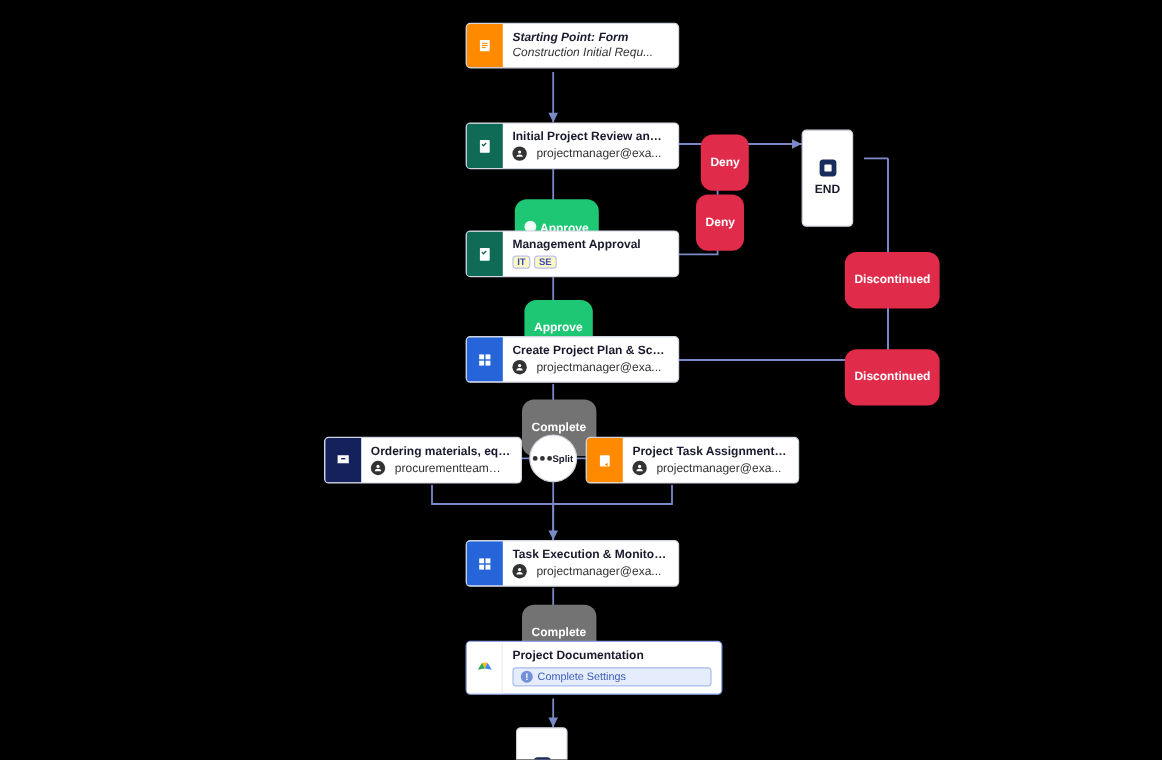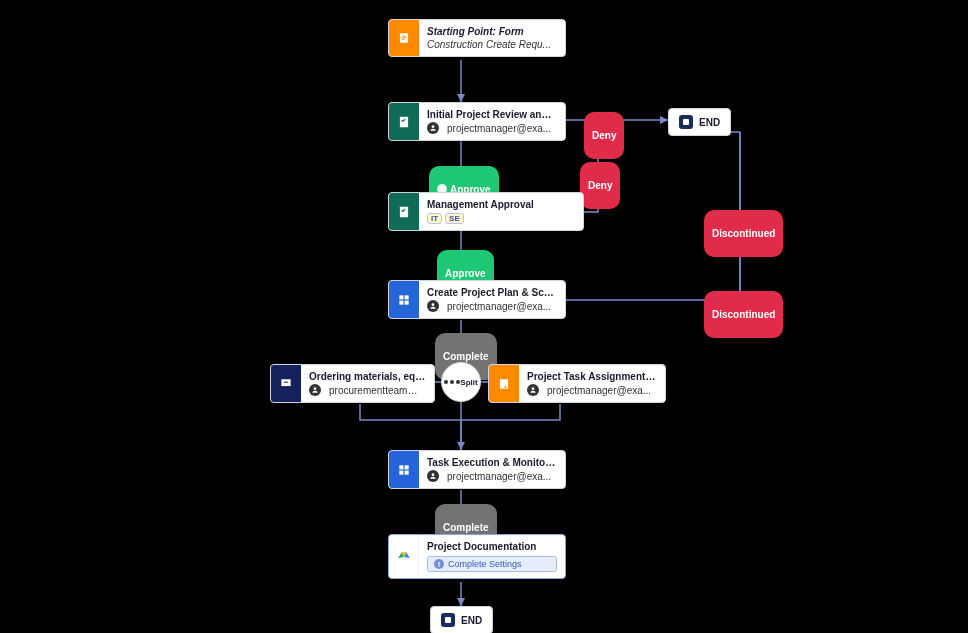--- a/index.html
+++ b/index.html
@@ -69,25 +69,25 @@
   .pill.green { background: #1ec773; }
   .pill.red   { background: #e02b4a; }
   .pill.blue  { background: #737373; }
   .pill .dot { width:10px; height:10px; background:rgba(255,255,255,0.9); border-radius:50%; display:inline-block; margin-right:3px; vertical-align:-1px; position:relative; }
   .pill .dot:before { content:""; position:absolute; inset:2px; background:currentColor; border-radius:50%; opacity:0.5; }
   .end-node {
     position:absolute;
     background:#fff;
     border:1px solid #d0d4e0;
     border-radius:4px;
-    padding: 6px 10px;
+    padding: 24px 10px;
     font-size:10px;
     font-weight:700;
     color:#1a1a2e;
-    display:flex; align-items:center; gap:6px;
+    display:flex; align-items:center; gap:6px;flex-direction:column;
   }
   .end-icon {
     width:14px; height:14px; border-radius:3px; background:#1a2c5b;
     display:flex; align-items:center; justify-content:center;
   }
   .end-icon:after { content:""; width:6px; height:6px; background:#fff; border-radius:1px; }
   .split-node {
     position:absolute;
     width:40px; height:40px;
     background:#fff;
@@ -179,21 +179,21 @@
   <div class="icon-col ic-orange">
     <svg viewBox="0 0 24 24">
         <rect x="5" y="4" width="14" height="16" rx="1"></rect>
         <rect x="8" y="8" width="8" height="1.5" fill="#ff8a00"></rect>
         <rect x="8" y="11" width="8" height="1.5" fill="#ff8a00"></rect>
         <rect x="8" y="14" width="5" height="1.5" fill="#ff8a00"></rect>
       </svg>
   </div>
   <div class="body">
     <div class="title">Starting Point: Form</div>
-    <div class="subtitle">Construction Create Requ...</div>
+    <div class="subtitle">Construction Initial Requ...</div>
   </div>
 </div>
 
 <div class="node" style="left:388px; top:102px; width:178px;">
   <div class="icon-col ic-darkgreen">
     <svg viewBox="0 0 24 24">
         <rect x="5" y="3" width="14" height="18" rx="1"></rect>
         <path d="M8 9l2 2 4-4" stroke="#0f6b56" stroke-width="2" fill="none"></path>
       </svg>
   </div>
@@ -217,21 +217,21 @@
 
 <div class="pill red" style="left:584px; top:112px;">Deny</div>
 
 <div class="pill red" style="left:580px; top:162px;">Deny</div>
 
 <div class="end-node" style="left:668px; top:108px;">
   <span class="end-icon"></span>
   <span>END</span>
 </div>
 
-<div class="node" style="left:388px; top:192px; width:196px;">
+<div class="node" style="left:388px; top:192px; width:178px;">
   <div class="icon-col ic-darkgreen">
     <svg viewBox="0 0 24 24">
         <rect x="5" y="3" width="14" height="18" rx="1"></rect>
         <path d="M8 9l2 2 4-4" stroke="#0f6b56" stroke-width="2" fill="none"></path>
       </svg>
   </div>
   <div class="body">
     <div class="title">Management Approval</div>
     <div class="badge-row">
       <span class="mini-badge">IT</span>
@@ -341,21 +341,21 @@
             <path d="M4 20c0-4 4-6 8-6s8 2 8 6z"></path>
           </svg>
         </span>
       <span class="assignee-text">projectmanager@exa...</span>
     </div>
   </div>
 </div>
 
 <div class="pill blue" style="left:435px; top:504px;">Complete</div>
 
-<div class="node" style="left:388px; top:534px; width:178px; border-color:#8ea6e6;">
+<div class="node" style="left:388px; top:534px; width:214px; border-color:#8ea6e6;">
   <div class="icon-col ic-white" style="border-right:1px solid #eee;">
     <svg viewBox="0 0 24 24">
         <polygon points="8,4 16,4 22,14 18,20 6,20 2,14" fill="none"></polygon>
         <polygon points="8,4 16,4 12,12" fill="#fbbc04"></polygon>
         <polygon points="16,4 22,14 12,12" fill="#4285f4"></polygon>
         <polygon points="8,4 12,12 2,14" fill="#34a853"></polygon>
         <polygon points="2,14 12,12 22,14 18,20 6,20" fill="#ea4335" opacity="0.0"></polygon>
       </svg>
   </div>
   <div class="body">

